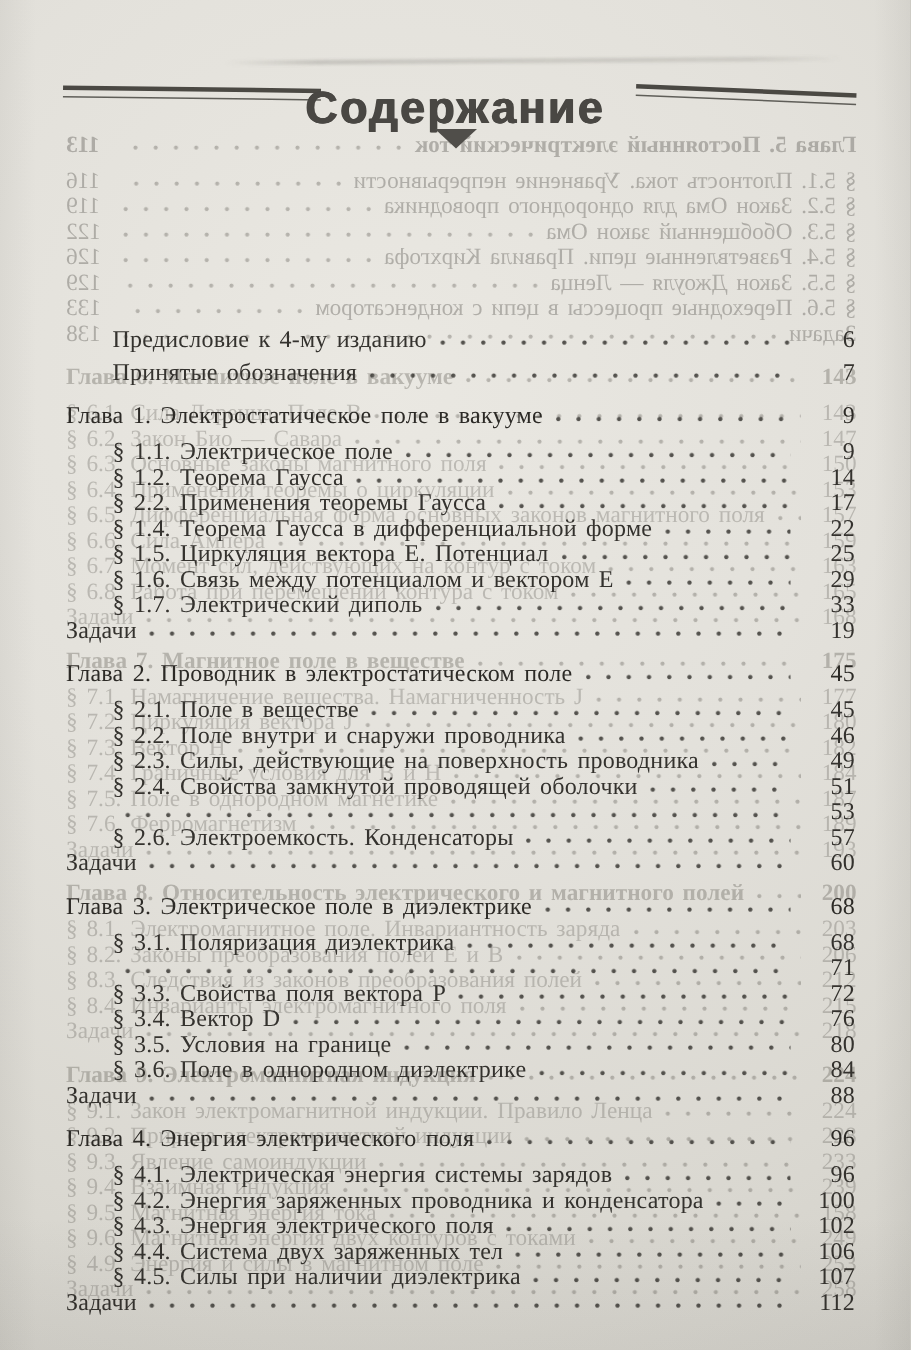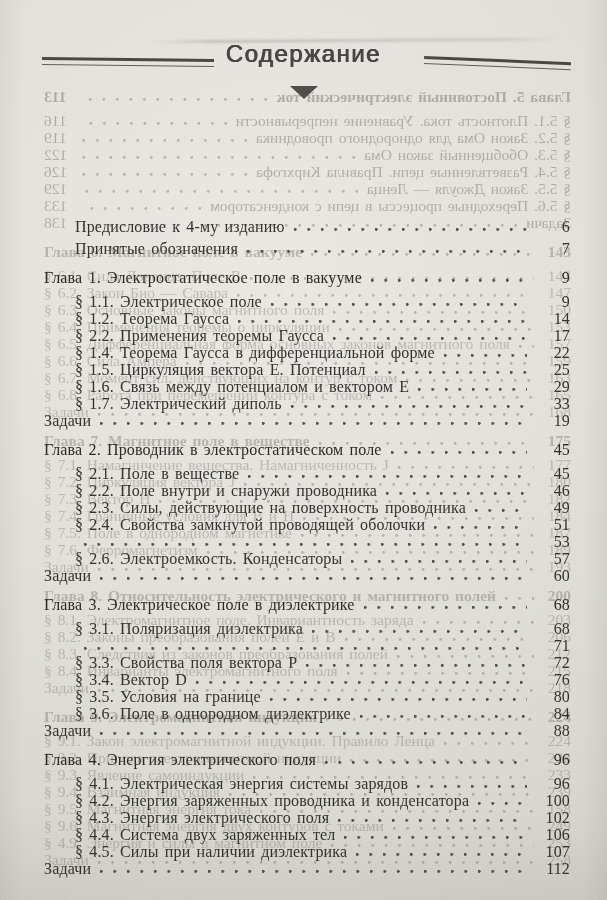--- a/index.html
+++ b/index.html
@@ -12,24 +12,24 @@
     position:relative;width:607px;height:900px;overflow:hidden;
     background:radial-gradient(130% 90% at 42% 28%, #eae8e2 0%, #e3e1db 40%, #dad8d1 72%, #cfcdc6 100%);
   }
   .page::after{
     content:"";position:absolute;inset:0;pointer-events:none;
     background:linear-gradient(90deg, rgba(40,38,34,.05), rgba(0,0,0,0) 4%, rgba(0,0,0,0) 96%, rgba(40,38,34,.06)),
                linear-gradient(180deg, rgba(0,0,0,0) 90%, rgba(40,38,34,.05));
   }
   
   .title{
-    position:absolute;top:40px;left:0;right:0;z-index:3;margin:0;
+    position:absolute;top:40px;left:0;right:0;z-index:3;margin:16px;
     text-align:center;
     font-family:"Liberation Sans","DejaVu Sans",sans-serif;
-    font-weight:400;font-size:24px;letter-spacing:1.5px;color:#494743;
+    font-weight:700;font-size:30px;letter-spacing:1.5px;color:#494743;
     text-shadow:.45px 0 0 currentColor,-.45px 0 0 currentColor;
   }
   .rule{position:absolute;z-index:3;height:3.5px;
     border-top:3px solid rgba(62,60,55,.92);
     border-bottom:1.4px solid rgba(72,70,65,.85);}
   .rule-left{top:57px;left:42px;width:172px;transform:rotate(.7deg);transform-origin:left center;}
   .rule-right{top:56px;left:424px;width:147px;transform:rotate(2.4deg);transform-origin:left center;}
   .top-smudge{
     position:absolute;top:39px;left:150px;right:45px;height:2.5px;z-index:1;
     background:linear-gradient(90deg, rgba(110,108,102,0), rgba(110,108,102,.28) 15%, rgba(110,108,102,.20) 85%, rgba(110,108,102,0));

